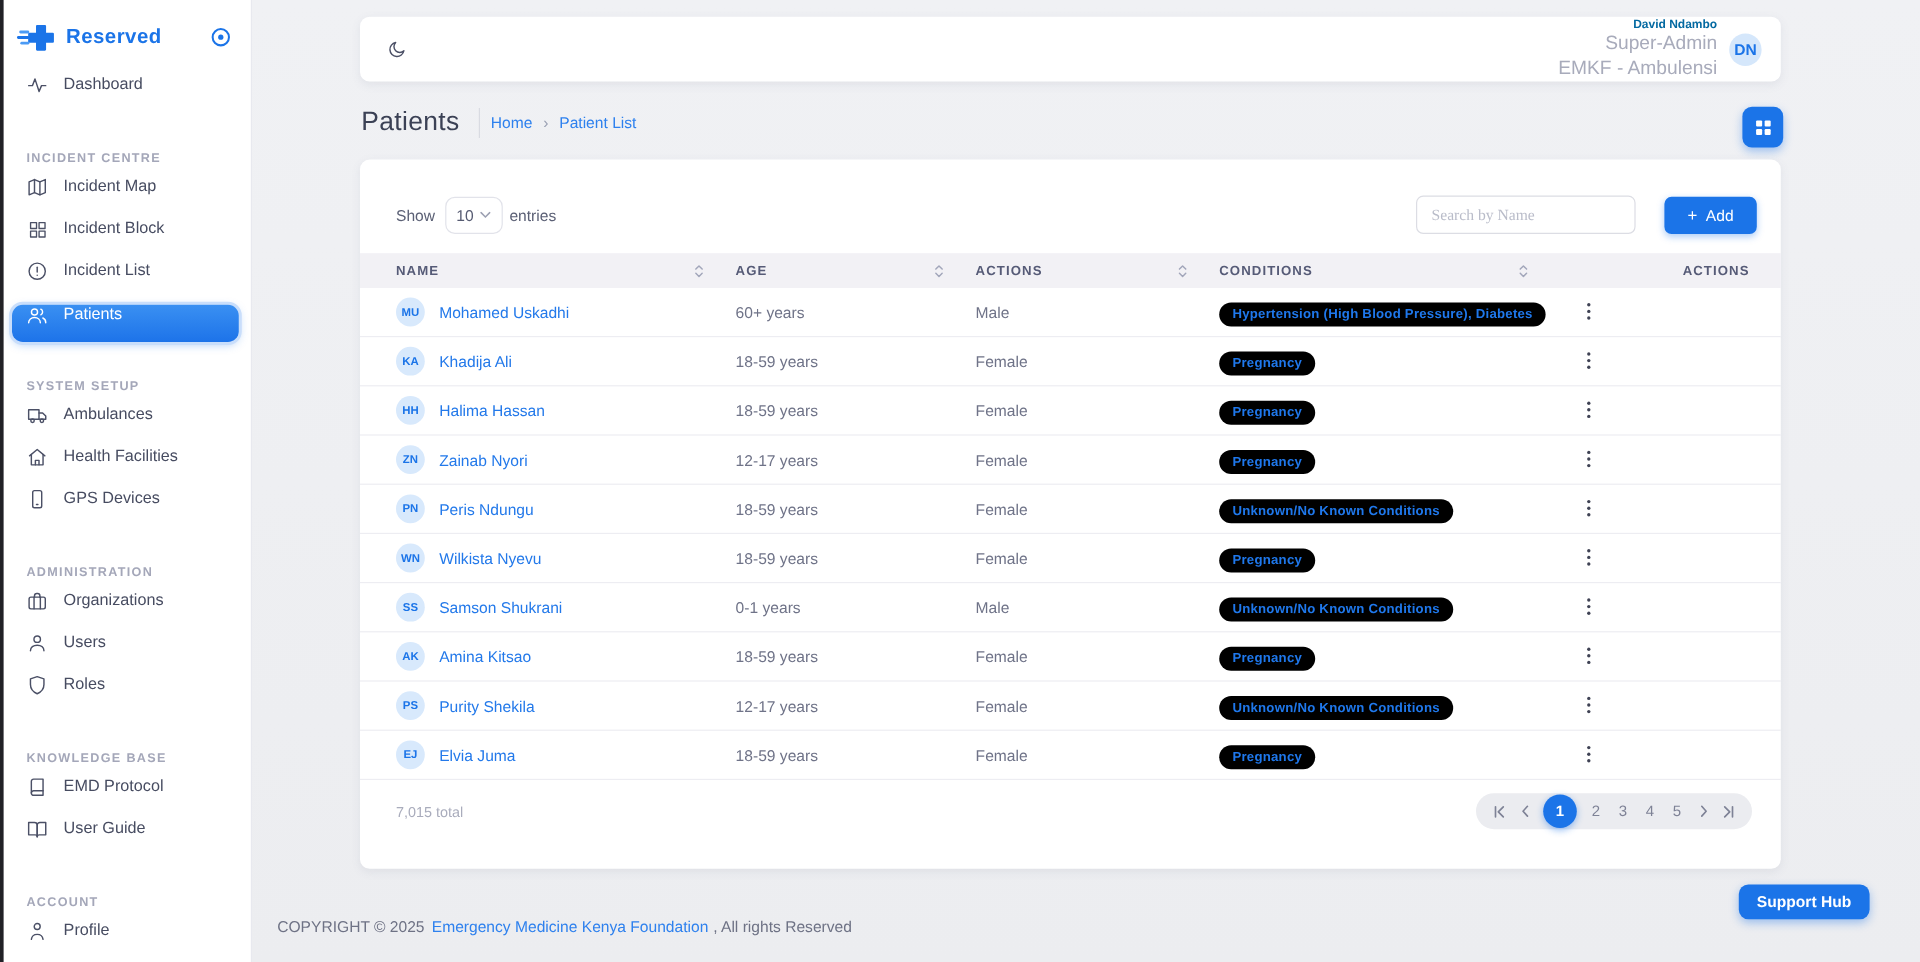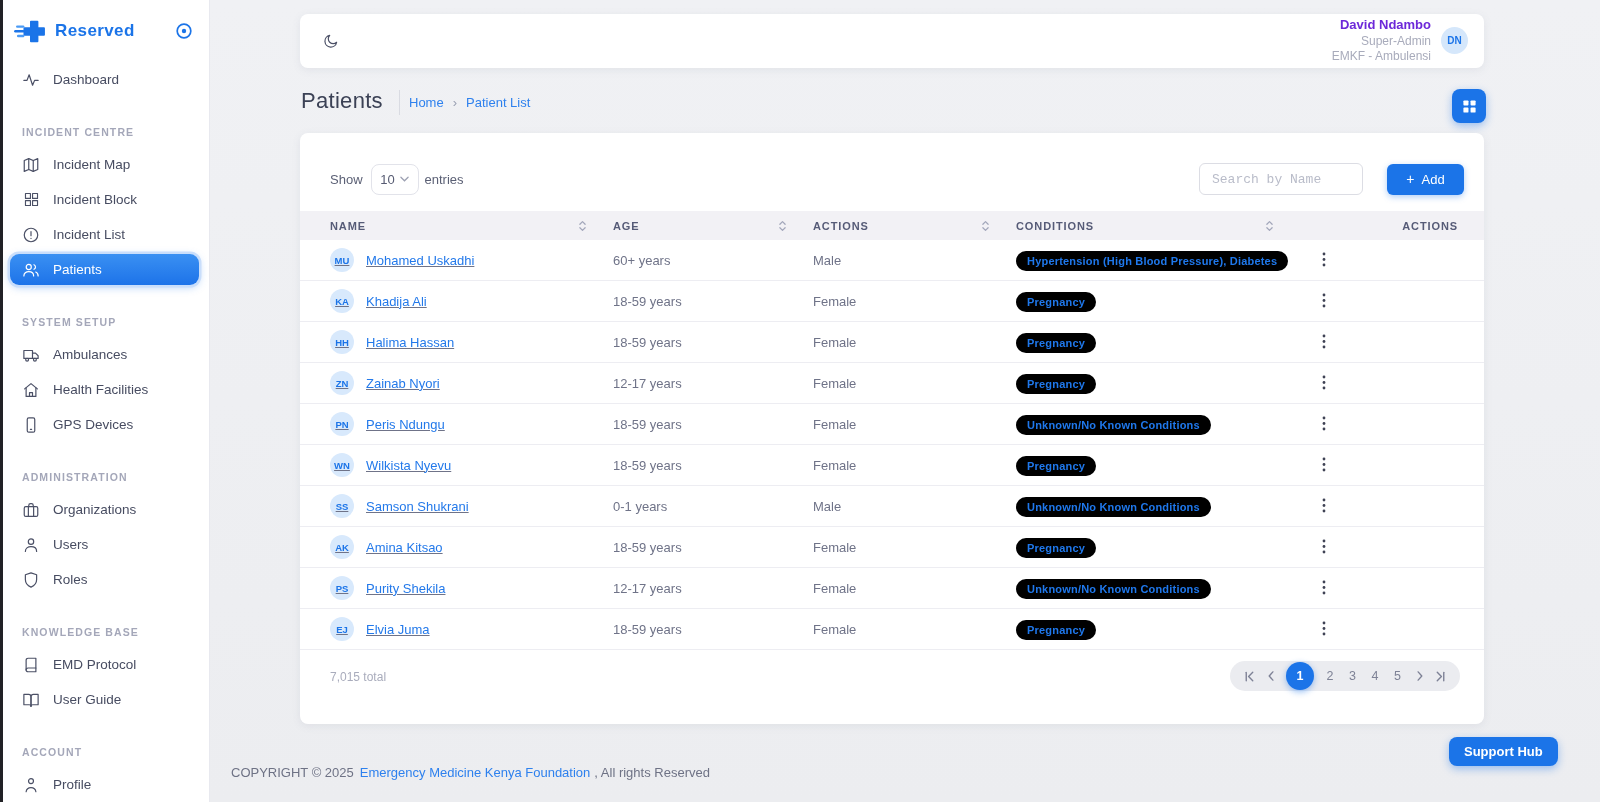--- a/index.html
+++ b/index.html
@@ -9,77 +9,77 @@
   .edge-strip { position:absolute; left:0; top:0; width:3px; height:802px; background:#212126; z-index:9; }
 
   
   .sidebar { position:absolute; left:0; top:0; width:210px; height:802px; background:#ffffff;
              border-right:1px solid #e8e9ef; z-index:2; }
   .logo-row { height:62px; display:flex; align-items:center; padding:0 16px 0 14px; }
   .brand { color:#1b74e8; font-size:17px; font-weight:700; letter-spacing:.4px; margin-left:9px; flex:1; }
   .target-btn { display:flex; cursor:pointer; }
   .section-label { height:50px; display:flex; align-items:flex-end; padding:0 16px 9px 22px;
                    font-size:10.5px; letter-spacing:1.1px; color:#a4a7b9; font-weight:700; }
-  .nav-item { height:35px; display:flex; align-items:center; padding:0 10px 0 22px;
+  .nav-item { height:35px; display:flex; padding:0 10px 0 22px;
               color:#474c61; font-size:13.5px; cursor:pointer; }
   .nav-item .ico { width:18px; height:18px; margin-right:13px; display:flex; align-items:center; justify-content:center; }
   .nav-item.active { margin:2px 10px; height:31px; padding:0 0 0 12px; border-radius:9px;
                      background:linear-gradient(180deg,#3a90f2,#1d73e9); color:#ffffff;
                      box-shadow:0 0 0 2.5px #c9defb, 0 2px 8px rgba(27,116,232,.35); }
   .sico { stroke:#4b5066; fill:none; stroke-width:1.6; stroke-linecap:round; stroke-linejoin:round; }
   .active .sico { stroke:#ffffff; }
 
   
   .topbar { position:absolute; left:300px; top:14px; width:1184px; height:54px; background:#fff;
             border-radius:8px; box-shadow:0 2px 8px rgba(99,110,140,.10); display:flex; align-items:center;
             padding:0 16px 0 22px; }
   .moon-btn { display:flex; cursor:pointer; }
   .user-wrap { margin-left:auto; display:flex; align-items:center; gap:10px; cursor:pointer; }
   .user-text { text-align:right; line-height:1.3; }
-  .user-name { font-size:13px; font-weight:700; color:#6d28d9; }
-  .user-sub  { font-size:12px; color:#a8abbb; }
+  .user-name { font-size:10px; font-weight:700; color:#0369a1; }
+  .user-sub  { font-size:16px; color:#a8abbb; }
   .avatar-lg { width:27px; height:27px; border-radius:50%; background:#d5e7fb; color:#1b74e8;
-               font-size:10px; font-weight:700; display:flex; align-items:center; justify-content:center; }
+               font-size:13px; font-weight:700; display:flex; align-items:center; justify-content:center; }
 
   
   .page-title { position:absolute; left:301px; top:88px; font-size:22px; color:#3b4155; font-weight:500; letter-spacing:.3px; }
   .tdivider { position:absolute; left:399px; top:90px; width:1px; height:25px; background:#d9dbe2; }
   .breadcrumb { position:absolute; left:409px; top:95px; display:flex; gap:9px; align-items:center; font-size:13px; }
   .crumb { color:#2e81ee; cursor:pointer; }
   .crumb-sep { color:#9aa0b3; font-size:13px; }
   .grid-btn { position:absolute; left:1452px; top:89px; width:34px; height:34px; border-radius:8px; background:#1b74e8;
               display:flex; align-items:center; justify-content:center; cursor:pointer;
               box-shadow:0 3px 8px rgba(27,116,232,.40); }
 
   
   .card { position:absolute; left:300px; top:133px; width:1184px; height:591px; background:#fff;
           border-radius:8px; box-shadow:0 2px 8px rgba(99,110,140,.10); }
   .controls { position:absolute; top:30px; left:30px; right:20px; height:32px; display:flex; align-items:center; }
   .ctl-label { font-size:13px; color:#5b6075; }
   .size-select { width:48px; height:31px; border:1px solid #e2e3ea; border-radius:8px; margin:0 6px 0 8px;
                  display:flex; align-items:center; justify-content:center; gap:5px; font-size:13px;
                  color:#565b72; cursor:pointer; background:#fff; }
-  .search-input { margin-left:auto; width:164px; height:32px; border:1px solid #dcdde4; border-radius:6px;
-                  padding:0 12px; font-size:13px; color:#3c4257; outline:none; font-family:Liberation Mono, monospace; }
+  .search-input { margin-left:auto; width:183px; height:32px; border:1px solid #dcdde4; border-radius:6px;
+                  padding:0 12px; font-size:13px; color:#3c4257; outline:none; font-family:Liberation Serif, serif; }
   .search-input::placeholder { color:#b9bcc9; }
   .add-btn { margin-left:24px; width:77px; height:31px; border:none; border-radius:6px; background:#1b74e8; color:#fff;
              font-size:13px; display:flex; align-items:center; justify-content:center; gap:7px; cursor:pointer;
              box-shadow:0 2px 6px rgba(27,116,232,.35); font-family:"Liberation Sans",sans-serif; }
   .plus-glyph { font-size:14px; line-height:1; }
 
   .thead { position:absolute; left:0; top:78px; width:100%; height:29px; background:#f2f1f5;
            display:grid; grid-template-columns:283px 200px 203px 284px 1fr; padding-left:30px; align-items:center; }
   .hcell { display:flex; align-items:center; justify-content:space-between; padding-right:26px;
            font-size:11px; font-weight:700; letter-spacing:.9px; color:#565b77; cursor:pointer; }
   .hcell.noicon { justify-content:flex-end; cursor:default; }
 
   .tbody { position:absolute; left:0; top:107px; width:100%; }
   .trow { display:grid; grid-template-columns:283px 200px 203px 284px 1fr; padding-left:30px; height:41px;
           align-items:center; border-bottom:1px solid #ededf2; font-size:13px; color:#6f7388; }
-  .name-cell { display:flex; align-items:center; gap:12px;text-decoration:underline; }
+  .name-cell { display:flex; align-items:center; gap:12px; }
   .avatar-sm { width:24px; height:24px; border-radius:50%; background:#d8e9fc; color:#1b74e8;
                font-size:9.5px; font-weight:700; display:flex; align-items:center; justify-content:center; }
   .pname { color:#2379ea; cursor:pointer; }
   .badge { background:#000000; color:#1f78ec; font-size:11px; font-weight:700; padding:4px 11px;
            border-radius:10px; white-space:nowrap; letter-spacing:.2px; }
   .act-cell { padding-left:17px; }
   .kebab { cursor:pointer; display:inline-flex; padding:2px 5px; }
 
   .total { position:absolute; left:30px; top:537px; font-size:12px; color:#a9acbc; }
   .pager { position:absolute; left:930px; top:528px; width:230px; height:30px; background:#ebecf0; border-radius:15px;

